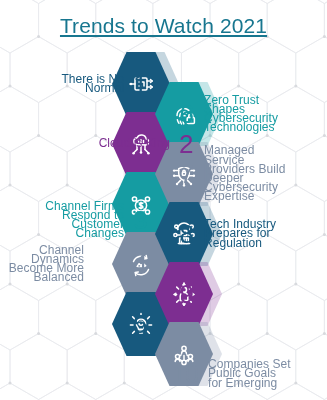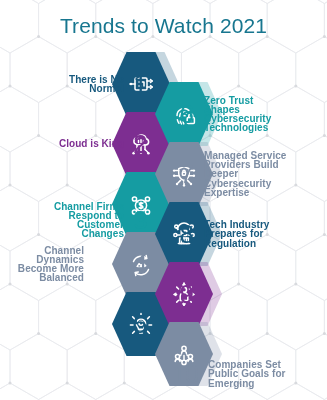--- a/index.html
+++ b/index.html
@@ -11,29 +11,30 @@
   #root{position:relative;width:327px;height:400px;background:#fff;overflow:hidden;}
 
   
   .lattice{position:absolute;left:0;top:0;width:327px;height:400px;z-index:0;pointer-events:none;}
 
   
   .title{
     position:absolute;left:0;top:14px;width:327px;text-align:center;
     font-size:21px;letter-spacing:.1px;color:#17768f;font-weight:400;
     z-index:6;
+    text-decoration:underline;
   }
 
   
   .row{position:absolute;z-index:5;display:flex;align-items:center;}
   .row.left{left:0;width:163px;justify-content:flex-end;}
   .row.right{left:164px;width:163px;justify-content:flex-start;flex-direction:row;}
 
   .label{
-    font-size:10px;line-height:9.2px;font-weight:bold;letter-spacing:.05px;
+    font-size:12px;line-height:9.2px;font-weight:normal;letter-spacing:.05px;
     width:84px;
   }
   .row.left .label{text-align:right;padding-right:6px;}
   .row.right .label{text-align:left;padding-left:7px;}
 
   .num{
     font-size:26px;line-height:26px;font-weight:400;width:30px;
     font-family:"Liberation Sans", sans-serif;
   }
   .row.left .num{text-align:left;padding-left:3px;}
@@ -239,21 +240,21 @@
       </g>
   </svg>
 
   <div class="title">Trends to Watch 2021</div>
 
   <div id="rows">
       <div class="row left" style="top: 68px; height: 32px;">
         <div class="label" style="color:#17597e">There is No Normal</div>
         <div class="num" style="color:#17597e">1</div>
       </div>
-      <div class="row left" style="top: 128px; height: 32px;">
+      <div class="row left" style="top: 128px; height: 32px; margin-left: 46px;">
         <div class="label" style="color:#7d2e91">Cloud is King</div>
         <div class="num" style="color:#7d2e91">2</div>
       </div>
       <div class="row left" style="top: 204px; height: 32px;">
         <div class="label" style="color:#159ca2">Channel Firms Respond to Customer Changes</div>
         <div class="num" style="color:#159ca2">3</div>
       </div>
       <div class="row left" style="top: 248px; height: 32px; justify-content: space-between;">
         <div class="label" style="color:#7c8ca3">Channel Dynamics Become More Balanced</div>
         <div class="num" style="color:#7c8ca3">4</div>

